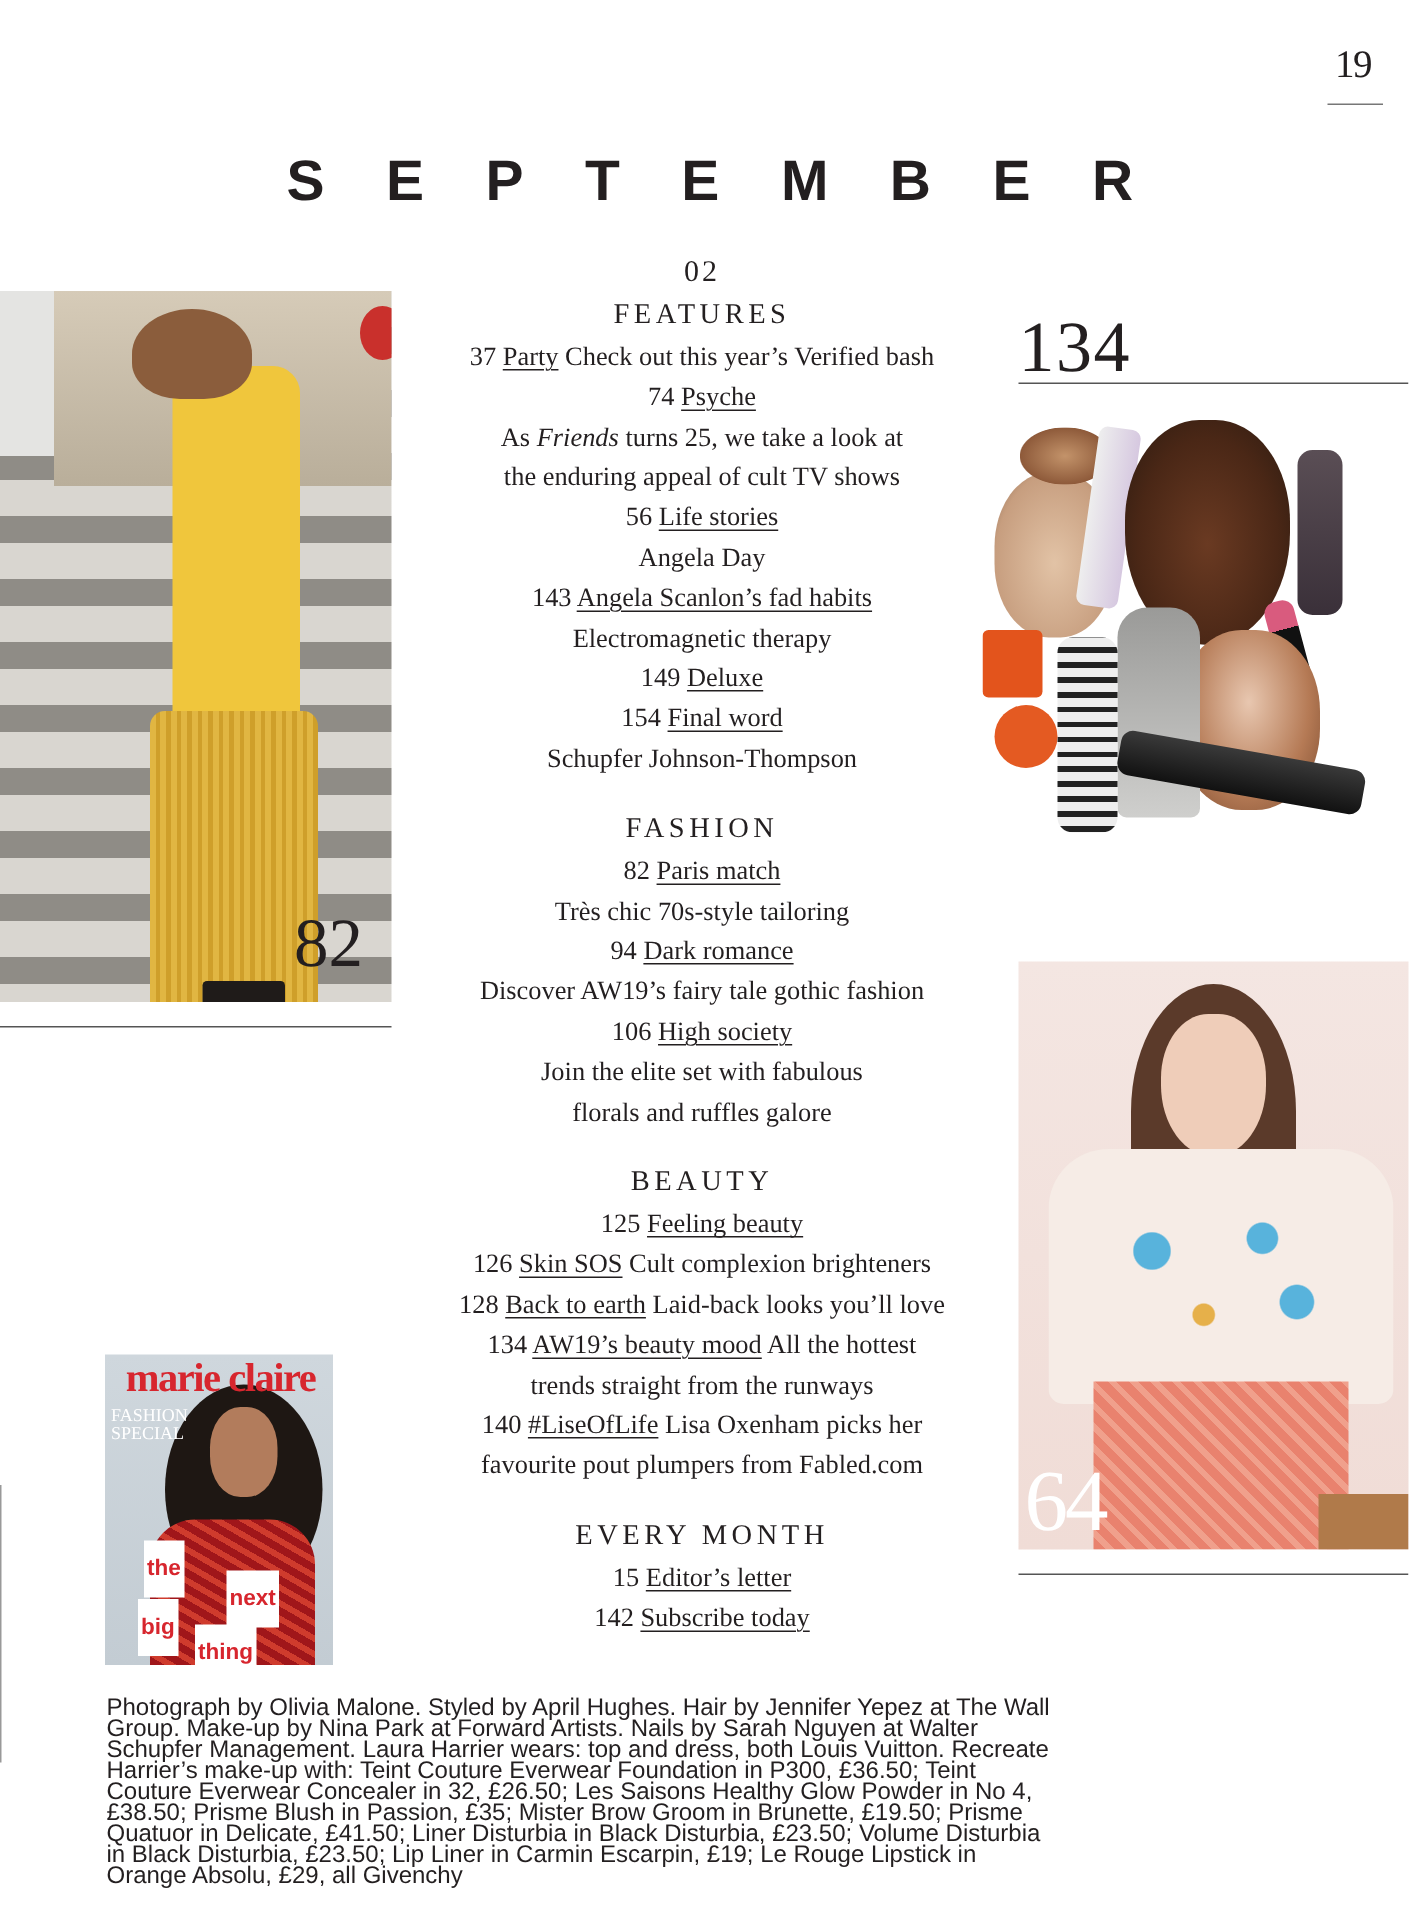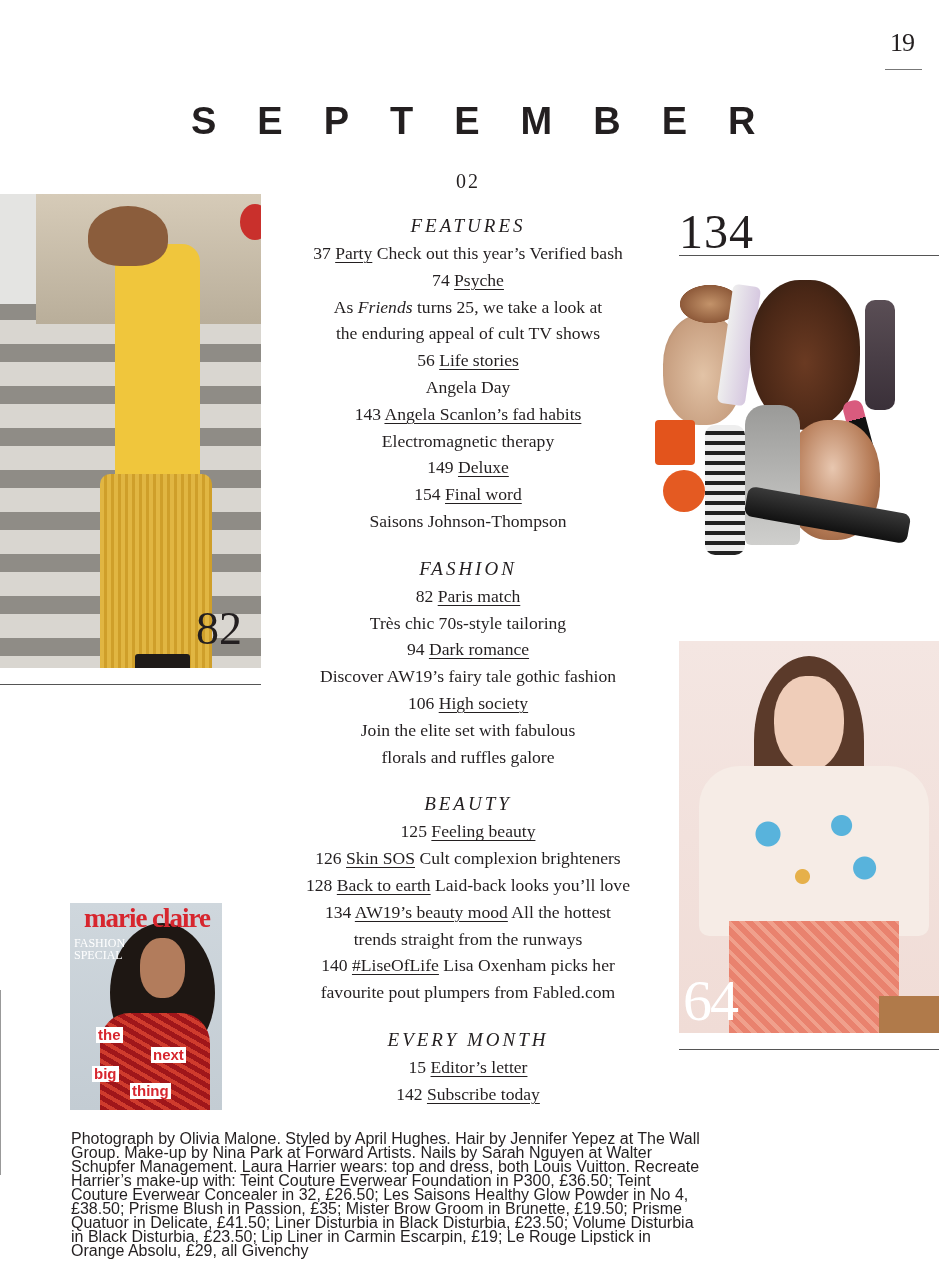--- a/index.html
+++ b/index.html
@@ -7,21 +7,21 @@
   .serif { font-family: "Liberation Serif", "DejaVu Serif", serif; }
   .sans { font-family: "Liberation Sans", "DejaVu Sans", sans-serif; }
 
   .page-num { position: absolute; left: 880px; top: 28px; width: 44px; text-align: center; font-size: 26px; letter-spacing: -1px; }
   .page-num-rule { position: absolute; left: 885px; top: 69px; width: 37px; height: 1px; background: #777; }
 
   .month { position: absolute; left: 150px; top: 100px; width: 610px; font-size: 38px; font-weight: bold; letter-spacing: 41px; text-align: center; padding-left: 41px; box-sizing: border-box; }
 
   .toc { position: absolute; left: 280px; top: 166px; width: 376px; text-align: center; font-size: 17.6px; line-height: 26.8px; }
   .issue-num { font-size: 20px; letter-spacing: 2px; line-height: 30px; }
-  .section-title { font-size: 19px; letter-spacing: 3px; margin-top: 16px; line-height: 28px; font-style: italic; }
+  .section-title { font-size: 19px; letter-spacing: 3px; margin-top: 0px; line-height: 28px; }
   .section { margin-bottom: 20px; }
   .section.first { margin-bottom: 20px; }
   .link { text-decoration: underline; text-decoration-thickness: 1px; text-underline-offset: 3px; cursor: pointer; color: #231f20; }
   .line { display: block; }
 
   .photo { position: absolute; overflow: hidden; }
   .photo-left { left: 0; top: 194px; width: 261px; height: 474px;
     background:
       linear-gradient(180deg, rgba(0,0,0,0) 0%, rgba(0,0,0,0) 100%),
       repeating-linear-gradient(180deg, #d9d6d0 0px, #d9d6d0 24px, #8f8c86 24px, #8f8c86 42px);
@@ -65,21 +65,21 @@
   .pr-bench { position: absolute; left: 200px; top: 355px; width: 60px; height: 37px; background: #b07a4a; }
   .pr-num { position: absolute; left: 4px; top: 326px; font-size: 58px; color: #ffffff; letter-spacing: -2px; }
   .rule-right { position: absolute; left: 679px; top: 1049px; width: 260px; height: 1px; background: #555; }
 
   .cover { left: 70px; top: 903px; width: 152px; height: 207px; background: linear-gradient(180deg,#cfd7dd 0%, #c3ccd3 100%); }
   .cv-title { position: absolute; left: 2px; top: 0px; width: 150px; text-align: center; font-family: "Liberation Serif", serif; font-weight: bold; color: #d7262e; font-size: 27px; letter-spacing: -1px; line-height: 30px; }
   .cv-hair { position: absolute; left: 40px; top: 20px; width: 105px; height: 140px; background: #1e1713; border-radius: 50%; }
   .cv-face { position: absolute; left: 70px; top: 35px; width: 45px; height: 60px; background: #b27c5c; border-radius: 45%; }
   .cv-dress { position: absolute; left: 30px; top: 110px; width: 110px; height: 97px; background: repeating-linear-gradient(30deg,#a0161a 0 5px,#cf3b2d 5px 9px); border-radius: 30px 30px 0 0; }
   .cv-special { position: absolute; left: 4px; top: 34px; font-family: "Liberation Serif", serif; color: #ffffff; font-size: 12px; line-height: 12px; }
-  .cv-tag { position: absolute; font-family: "Liberation Sans", sans-serif; font-weight: bold; font-size: 15px; color: #d7262e; background: #ffffff; padding: 0 2px; line-height: 16px; }
+  .cv-tag { position: absolute; font-family: "Liberation Sans", sans-serif; font-weight: bold; font-size: 15px; color: #d7262e; background: #ffffff; padding: 11px 2px; line-height: 16px; }
 
   .caption { position: absolute; left: 71px; top: 1132px; width: 630px; font-size: 16px; line-height: 14px; color: #231f20; }
   .edge-strip { position: absolute; left: 0; top: 990px; width: 1px; height: 185px; background: #999; }
 </style>
 </head>
 <body>
 
 <div class="page-num serif">19</div>
 <div class="page-num-rule"></div>
 
@@ -164,21 +164,21 @@
     </span>
     <span class="line">Electromagnetic therapy</span>
     <span class="line">
       <span>149</span>
       <a class="link">Deluxe</a>
     </span>
     <span class="line">
       <span>154</span>
       <a class="link">Final word</a>
     </span>
-    <span class="line">Saisons Johnson-Thompson</span>
+    <span class="line">Schupfer Johnson-Thompson</span>
   </div>
 
   <div class="section">
     <div class="section-title">FASHION</div>
     <span class="line">
       <span>82</span>
       <a class="link">Paris match</a>
     </span>
     <span class="line">Très chic 70s-style tailoring</span>
     <span class="line">

